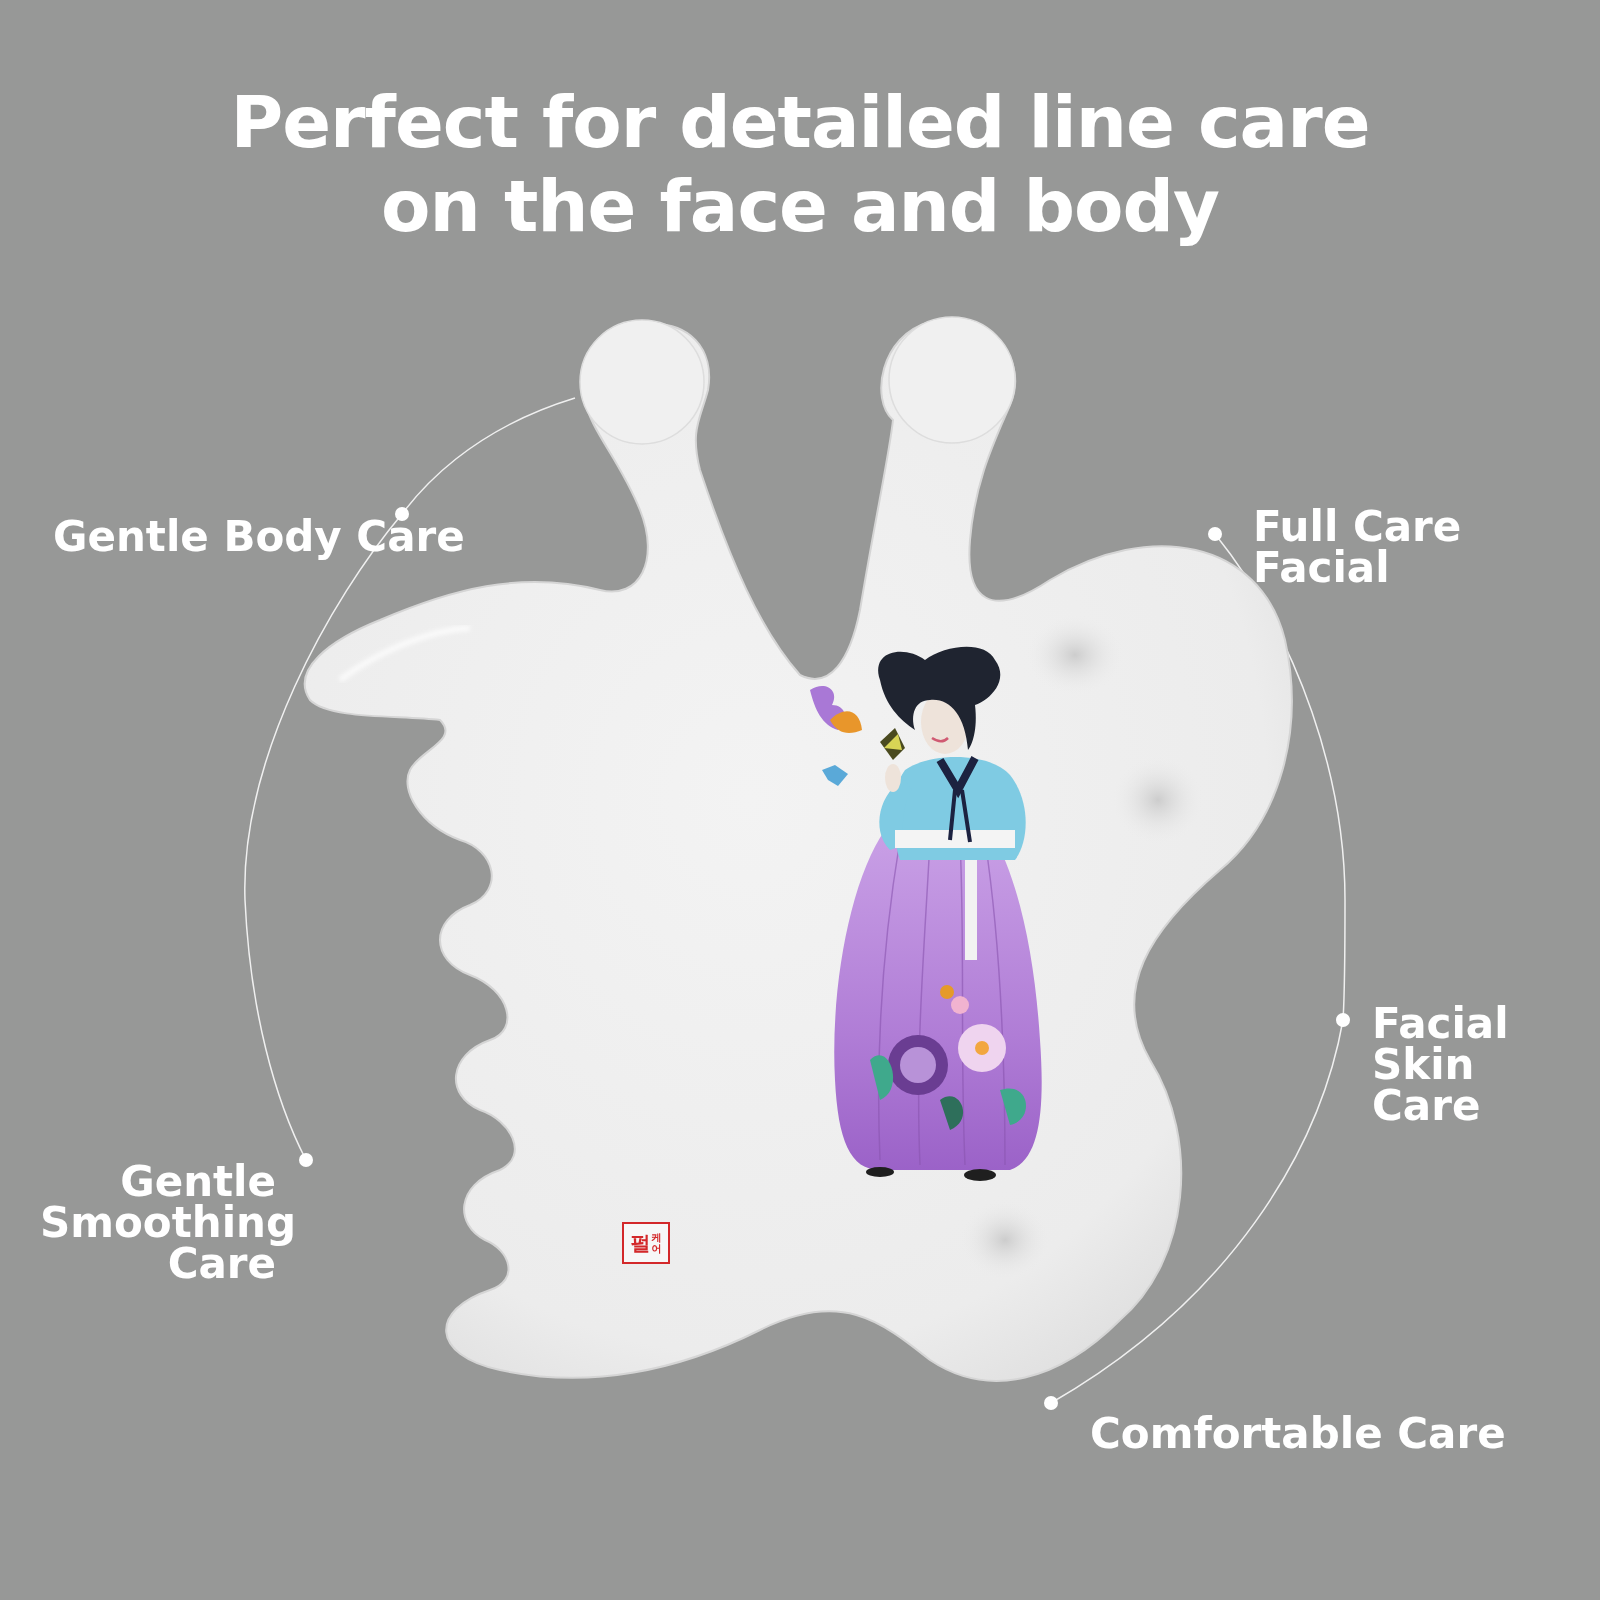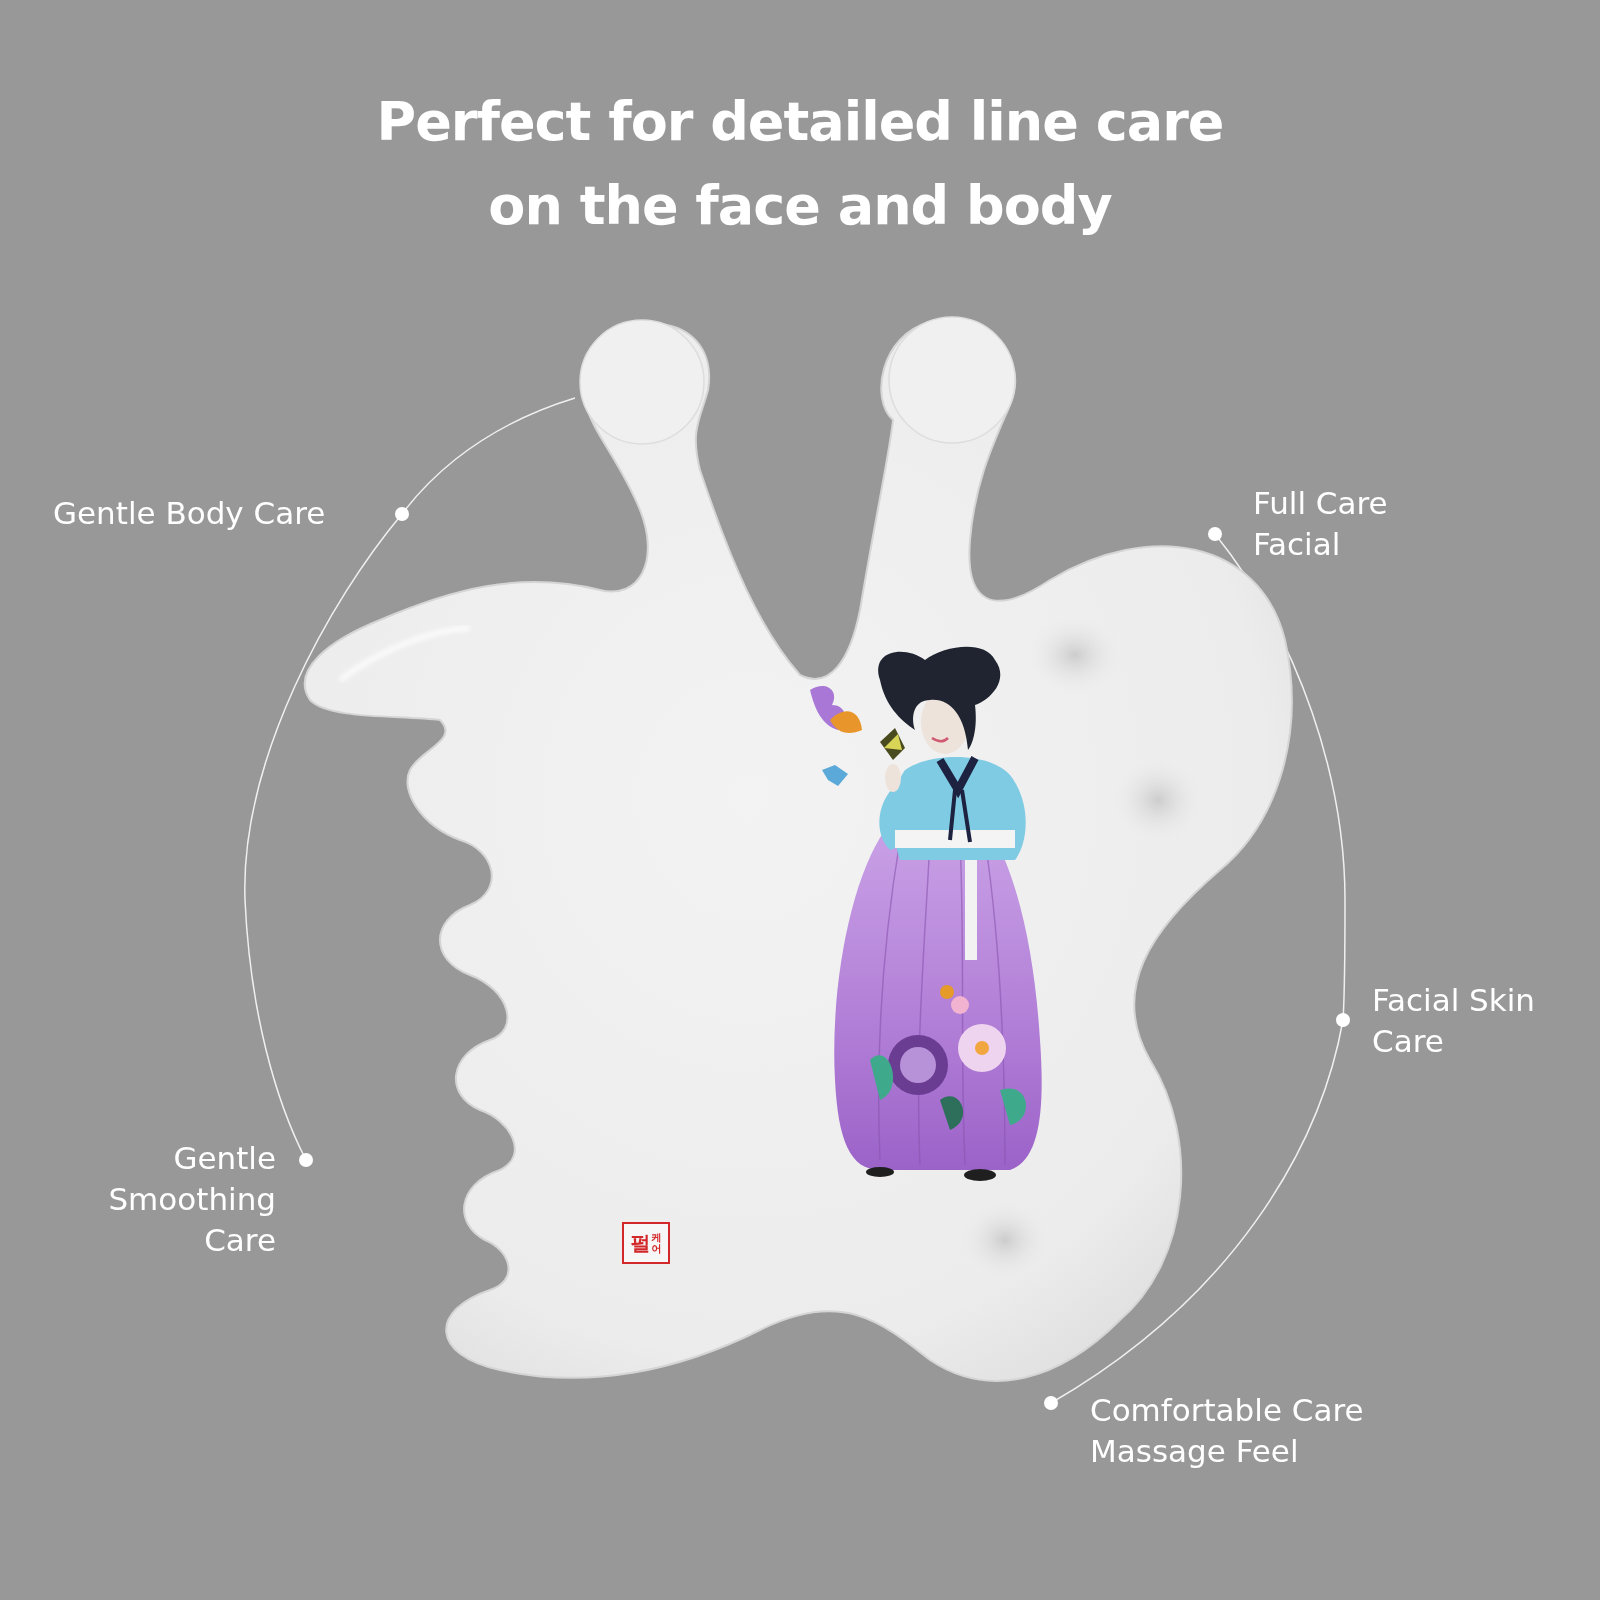--- a/index.html
+++ b/index.html
@@ -5,28 +5,29 @@
   html, body { margin: 0; padding: 0; }
   body {
     width: 1600px; height: 1600px; overflow: hidden;
     background: #979897;
     font-family: "DejaVu Sans", "Liberation Sans", sans-serif;
     position: relative;
   }
   .headline {
     position: absolute; left: 0; top: 80px; width: 1600px;
     text-align: center; color: #ffffff; font-weight: bold;
-    font-size: 54px; line-height: 84px; letter-spacing: -1px;
+    font-size: 72px; line-height: 84px; letter-spacing: -1px;
   }
   .headline div { display: block; }
   .stage { position: absolute; left: 0; top: 0; width: 1600px; height: 1600px; }
   .label {
-    position: absolute; color: #ffffff; font-weight: normal;
-    font-size: 31px; line-height: 41px;
+    position: absolute; color: #ffffff; font-weight: bold;
+    font-size: 42px; line-height: 41px;
     font-family: "DejaVu Sans", sans-serif;
+    margin-top: 23px;
   }
   .label span { display: block; }
   .label.right { text-align: right; }
   .seal {
     position: absolute; left: 622px; top: 1222px; width: 44px; height: 38px;
     border: 2px solid #d3282a; color: #d3282a; background: #f7f7f7;
     display: flex; align-items: center; justify-content: center;
     font-family: "DejaVu Sans", sans-serif; font-weight: bold;
   }
   .seal .big { font-size: 20px; line-height: 20px; }
@@ -186,14 +187,13 @@
 </div>
 
 <div class="label right" style="left:40px; width:236px; top:1138px;">
   <span>Gentle</span>
   <span>Smoothing</span>
   <span>Care</span>
 </div>
 
 <div class="label" style="left:1090px; top:1390px;">
   <span>Comfortable Care</span>
-  <span>Massage Feel</span>
 </div>
 
 </body></html>

